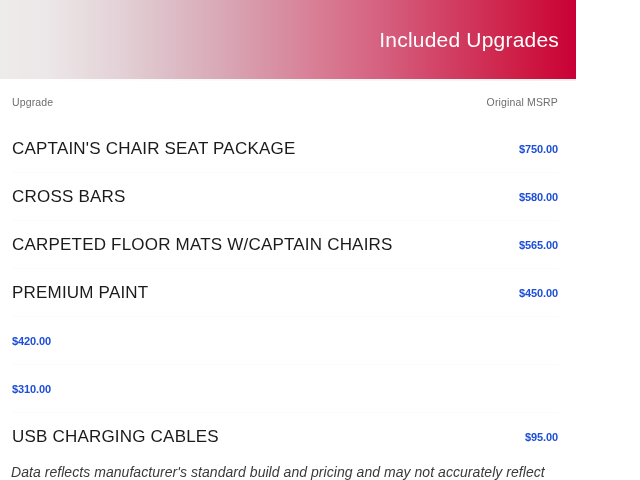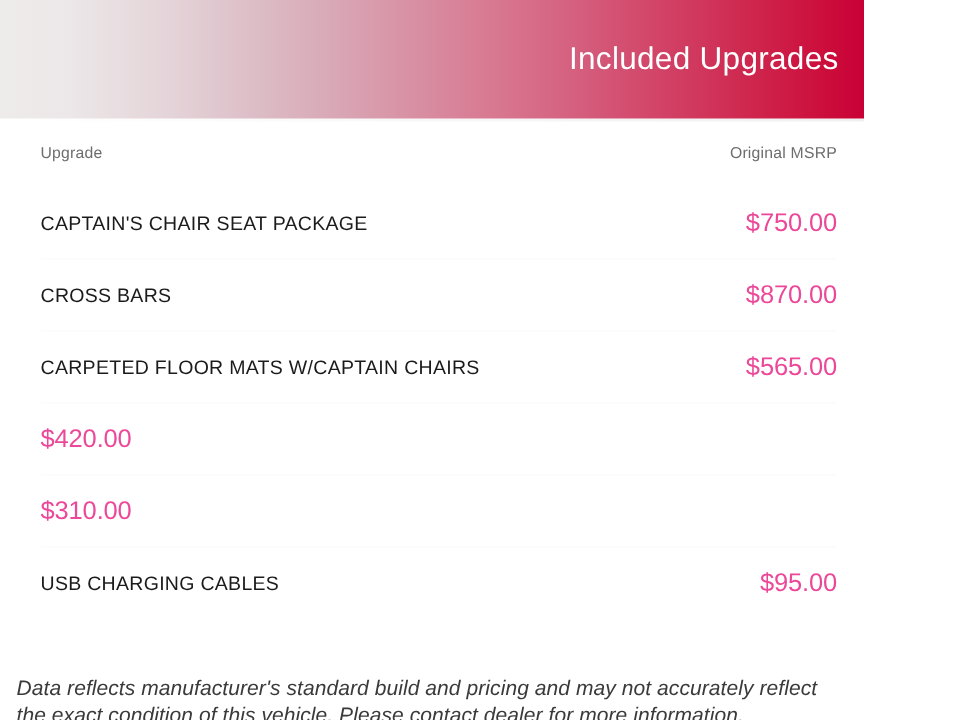--- a/index.html
+++ b/index.html
@@ -64,21 +64,21 @@
     font-size: 21px;
     font-weight: 400;
     letter-spacing: 0.2px;
     line-height: 1;
     text-shadow: 0 0 1px rgba(0,0,0,0.06);
   }
 
   
   .table-wrap {
     flex: 1 1 auto;
-    padding: 0 18px 0 27px;
+    padding: 0 18px 0 12px;
     box-sizing: border-box;
     display: flex;
     flex-direction: column;
   }
 
   .col-head {
     display: flex;
     align-items: center;
     justify-content: space-between;
     height: 46px;
@@ -103,33 +103,33 @@
     align-items: center;
     justify-content: space-between;
     height: 47px;
     min-height: 47px;
     border-bottom: 1px solid #fbfbfb;
   }
   .row:last-child {
     border-bottom: none;
   }
   .row-label {
-    font-size: 13px;
+    font-size: 17px;
     color: #1b1b1b;
     font-weight: 400;
     letter-spacing: 0.2px;
     white-space: nowrap;
     overflow: hidden;
     text-overflow: ellipsis;
     padding-right: 14px;
   }
   .row-price {
-    font-size: 17px;
-    color: #ec4899;
-    font-weight: 400;
+    font-size: 11px;
+    color: #1d4ed8;
+    font-weight: 700;
     letter-spacing: -0.1px;
     white-space: nowrap;
     flex: 0 0 auto;
   }
 
   
   .disclaimer {
     height: 34px;
     min-height: 34px;
     display: flex;
@@ -163,28 +163,32 @@
 
     <div class="rows">
 
       <div class="row">
         <div class="row-label">CAPTAIN'S CHAIR SEAT PACKAGE</div>
         <div class="row-price">$750.00</div>
       </div>
 
       <div class="row">
         <div class="row-label">CROSS BARS</div>
-        <div class="row-price">$870.00</div>
+        <div class="row-price">$580.00</div>
       </div>
 
       <div class="row">
         <div class="row-label">CARPETED FLOOR MATS W/CAPTAIN CHAIRS</div>
         <div class="row-price">$565.00</div>
       </div>
 
+      <div class="row">
+        <div class="row-label">PREMIUM PAINT</div>
+        <div class="row-price">$450.00</div>
+      </div>
 
       <div class="row">
         <div class="row-price">$420.00</div>
       </div>
 
       <div class="row">
         <div class="row-price">$310.00</div>
       </div>
 
       <div class="row">

